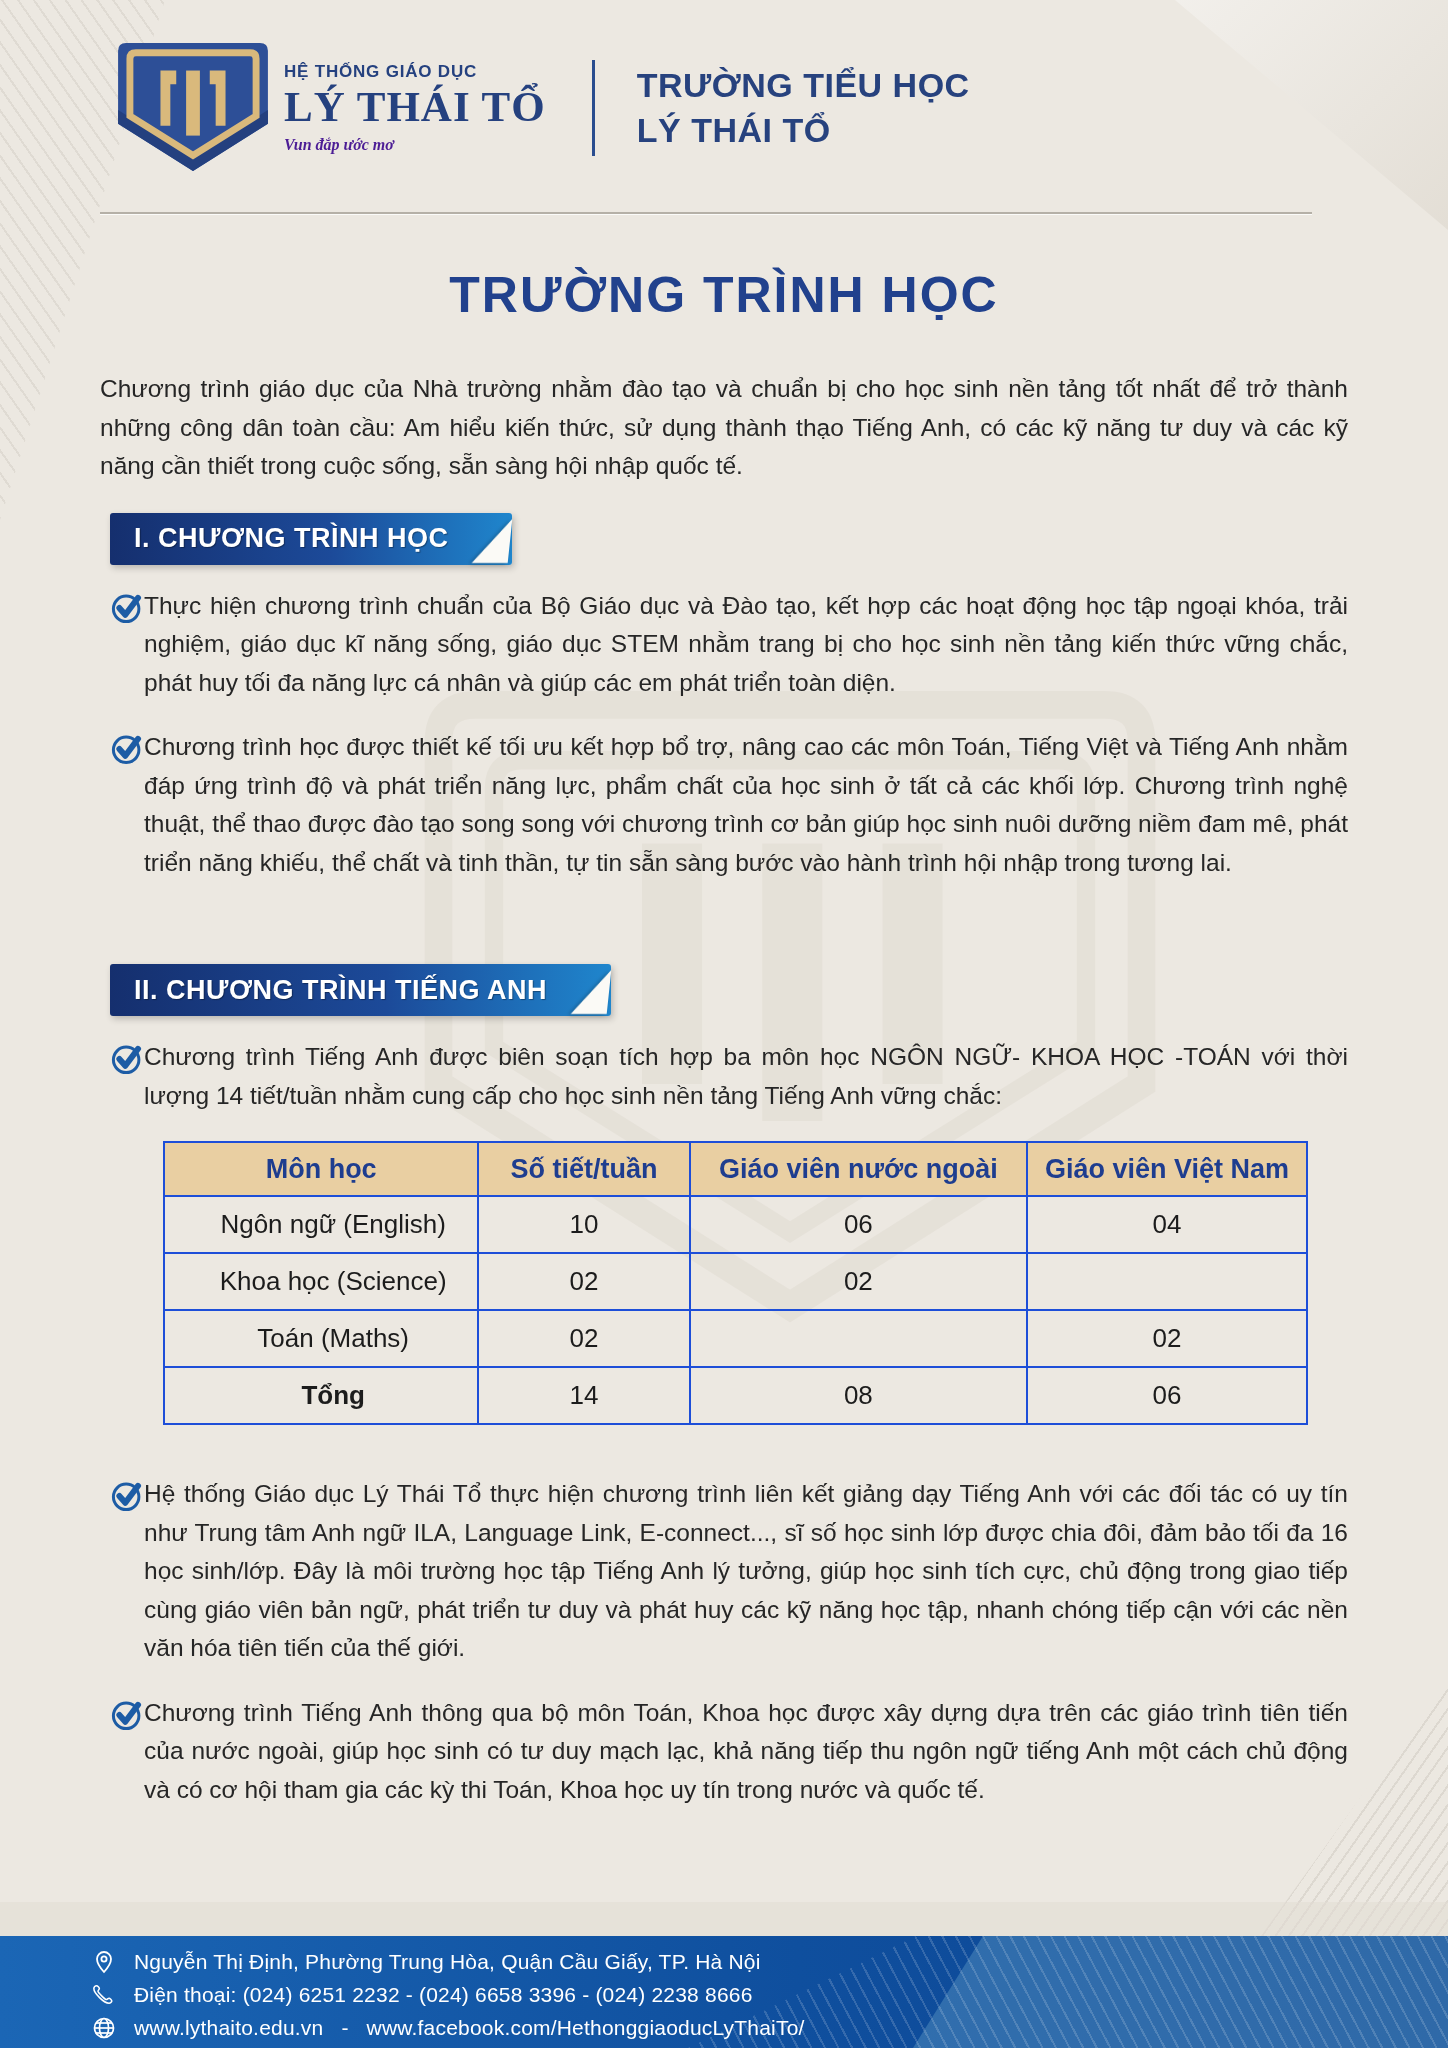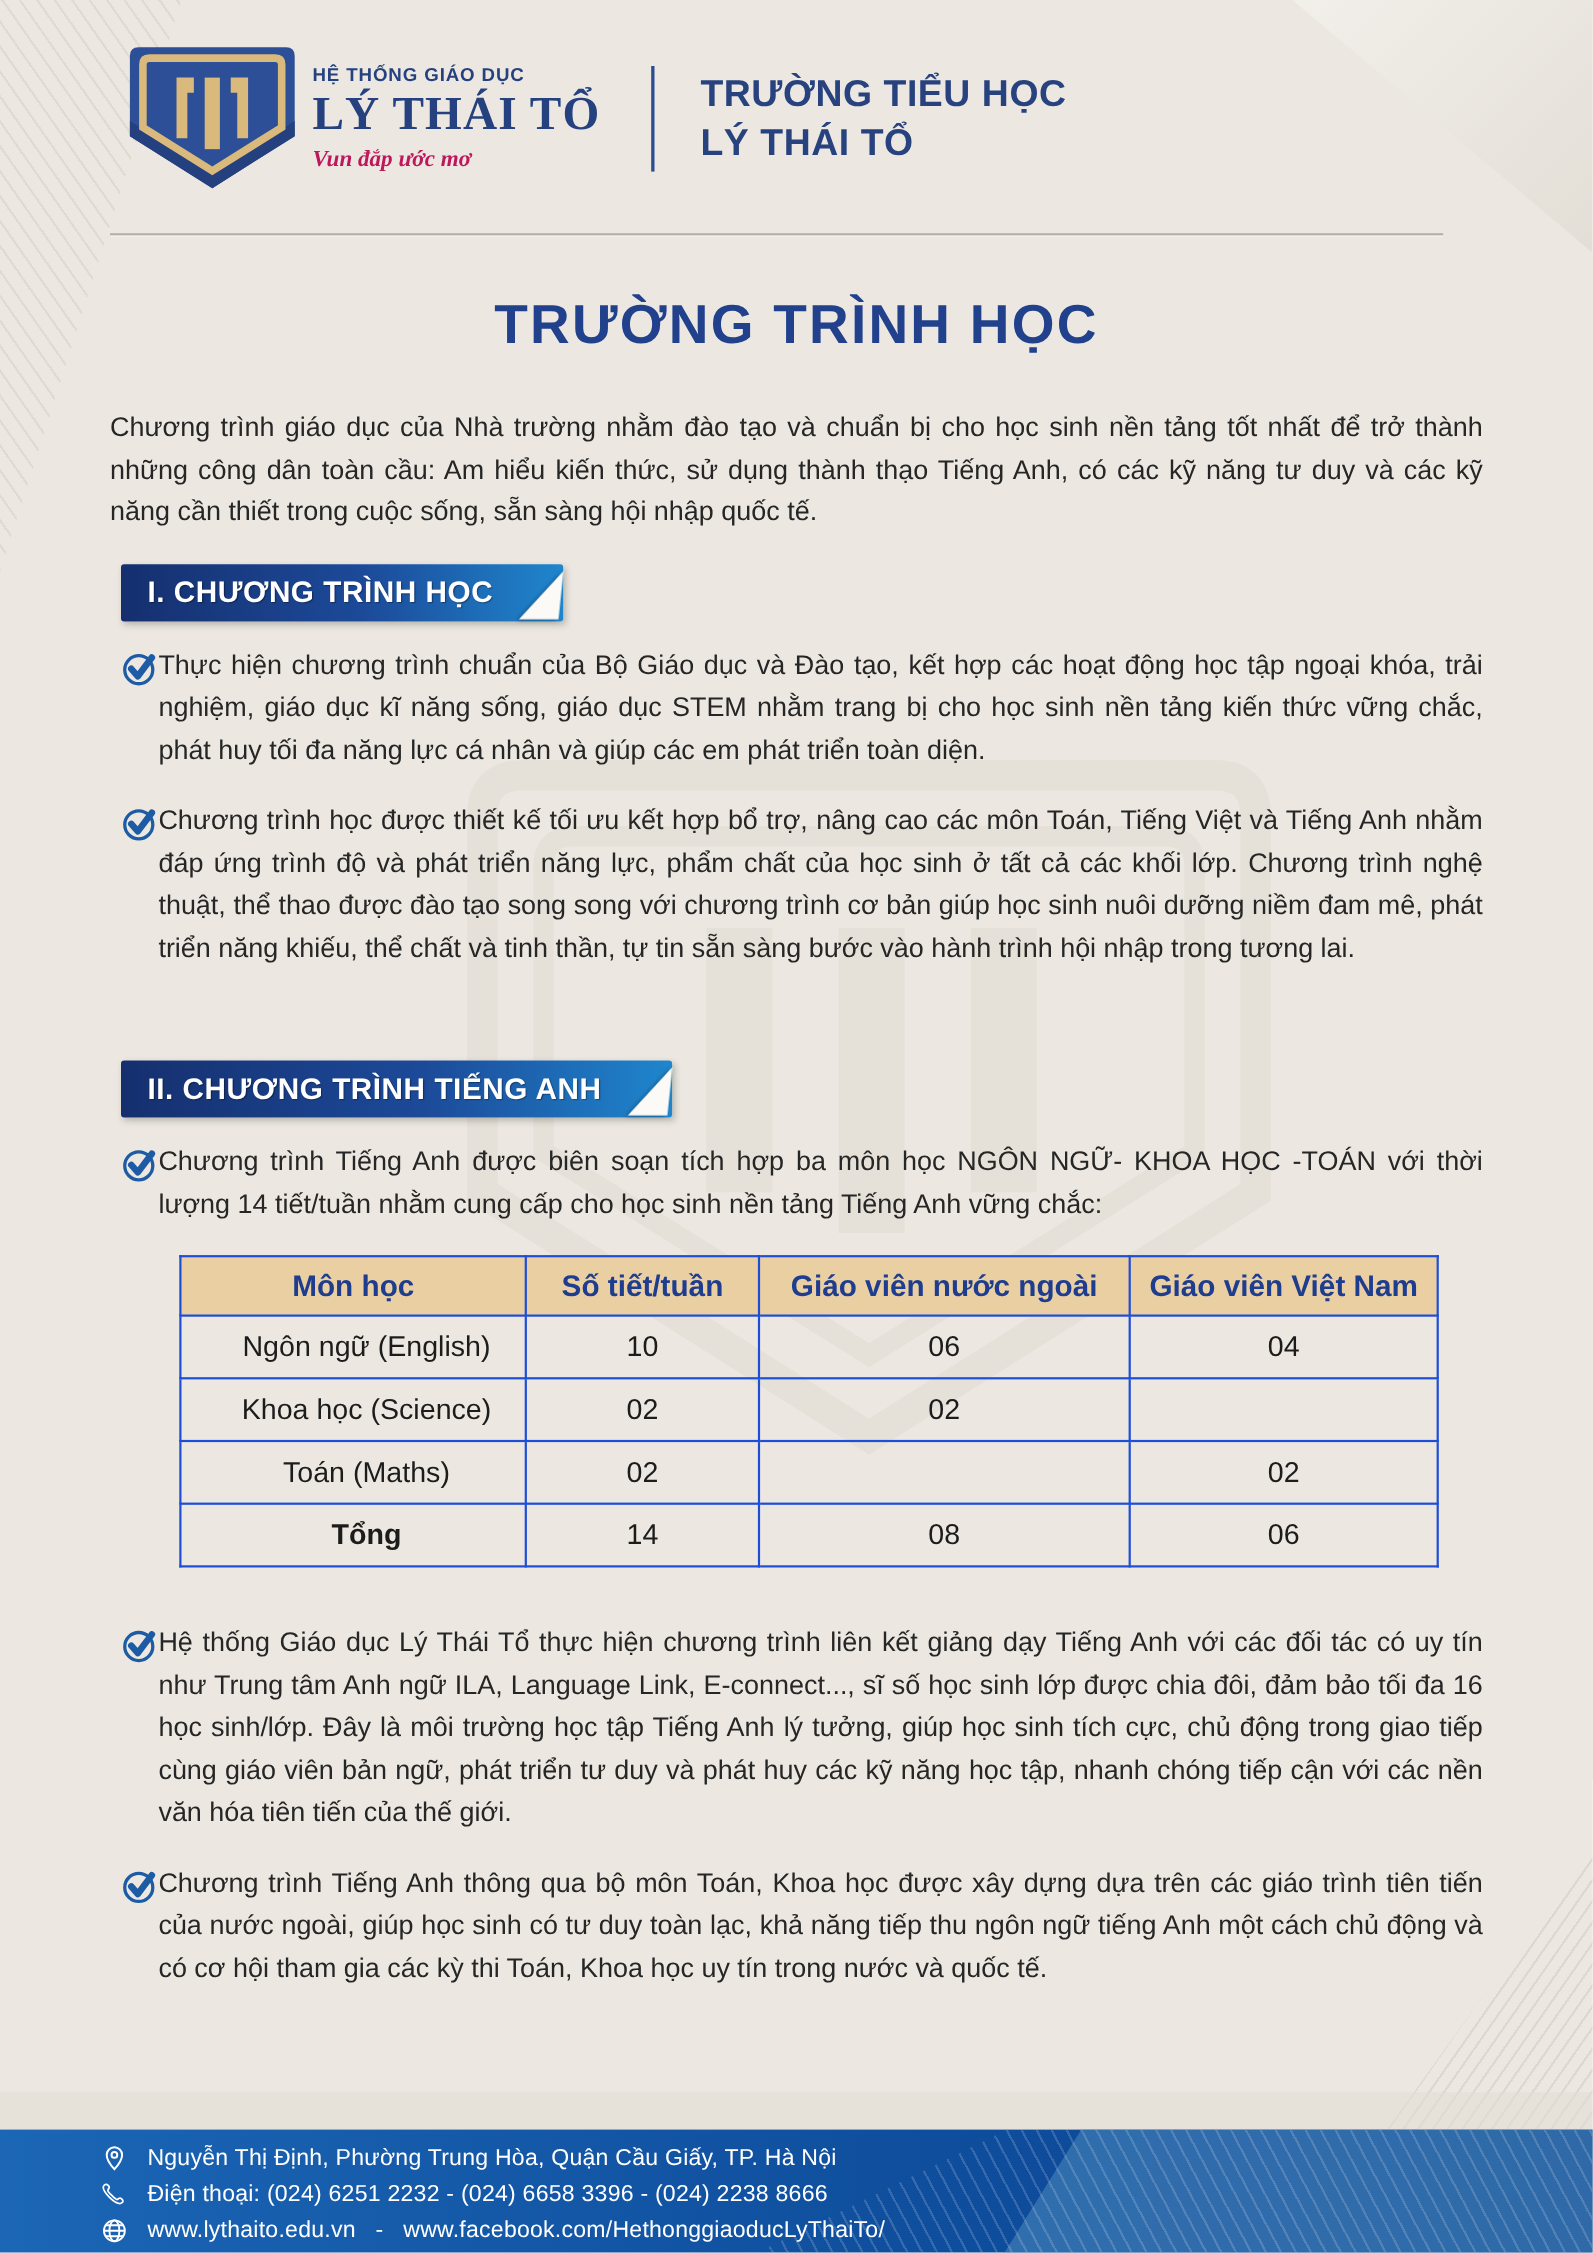--- a/index.html
+++ b/index.html
@@ -38,21 +38,21 @@
   }
   
   .header {
     position:relative; display:flex; align-items:center;
     padding:38px 100px 0 112px; height:178px;
   }
   .logo-shield { width:162px; height:138px; flex:0 0 auto; }
   .logo-text { margin-left:10px; }
   .logo-system { font-size:17px; font-weight:bold; color:#25417f; letter-spacing:.8px; }
   .logo-brand { font-family:"Liberation Serif", serif; font-size:43px; font-weight:bold; color:#25417f; letter-spacing:1px; line-height:1.15; }
-  .logo-slogan { font-family:"Liberation Serif", serif; font-style:italic; font-weight:bold; font-size:21px; color:#be185d; margin-top:4px; }
+  .logo-slogan { font-family:"Liberation Serif", serif; font-style:italic; font-weight:bold; font-size:16px; color:#4c1d95; margin-top:4px; }
   .header-divider { width:3px; height:96px; background:#2a4d8f; margin:0 42px 0 46px; }
   .school-name { font-size:34px; font-weight:800; color:#27427e; line-height:1.32; letter-spacing:.5px; }
   .header-rule {
     position:absolute; left:100px; top:212px; width:1212px; height:2px;
     background:#b5b0a7; box-shadow:0 1px 0 rgba(255,255,255,.8);
   }
   
   .content { position:relative; padding:0 100px; }
   .page-title {
     margin-top:88px; text-align:center;
@@ -249,21 +249,21 @@
           <circle cx="19" cy="21" r="15" fill="none" stroke="#1d5ca5" stroke-width="3.5"></circle>
           <path d="M11,20 L18,28 L33,8" fill="none" stroke="#1d5ca5" stroke-width="7" stroke-linecap="round" stroke-linejoin="round"></path>
         </svg>
         <p>Hệ thống Giáo dục Lý Thái Tổ thực hiện chương trình liên kết giảng dạy Tiếng Anh với các đối tác có uy tín như Trung tâm Anh ngữ ILA, Language Link, E-connect..., sĩ số học sinh lớp được chia đôi, đảm bảo tối đa 16 học sinh/lớp. Đây là môi trường học tập Tiếng Anh lý tưởng, giúp học sinh tích cực, chủ động trong giao tiếp cùng giáo viên bản ngữ, phát triển tư duy và phát huy các kỹ năng học tập, nhanh chóng tiếp cận với các nền văn hóa tiên tiến của thế giới.</p>
       </li>
       <li class="bullet">
         <svg class="check" viewBox="0 0 40 40">
           <circle cx="19" cy="21" r="15" fill="none" stroke="#1d5ca5" stroke-width="3.5"></circle>
           <path d="M11,20 L18,28 L33,8" fill="none" stroke="#1d5ca5" stroke-width="7" stroke-linecap="round" stroke-linejoin="round"></path>
         </svg>
-        <p>Chương trình Tiếng Anh thông qua bộ môn Toán, Khoa học được xây dựng dựa trên các giáo trình tiên tiến của nước ngoài, giúp học sinh có tư duy toàn lạc, khả năng tiếp thu ngôn ngữ tiếng Anh một cách chủ động và có cơ hội tham gia các kỳ thi Toán, Khoa học uy tín trong nước và quốc tế.</p>
+        <p>Chương trình Tiếng Anh thông qua bộ môn Toán, Khoa học được xây dựng dựa trên các giáo trình tiên tiến của nước ngoài, giúp học sinh có tư duy mạch lạc, khả năng tiếp thu ngôn ngữ tiếng Anh một cách chủ động và có cơ hội tham gia các kỳ thi Toán, Khoa học uy tín trong nước và quốc tế.</p>
       </li>
     </ul>
 
   </div>
 
   <div class="footer">
     <div class="footer-band"></div>
     <div class="footer-stripes"></div>
     <div class="footer-rows">
       <div class="footer-row">

